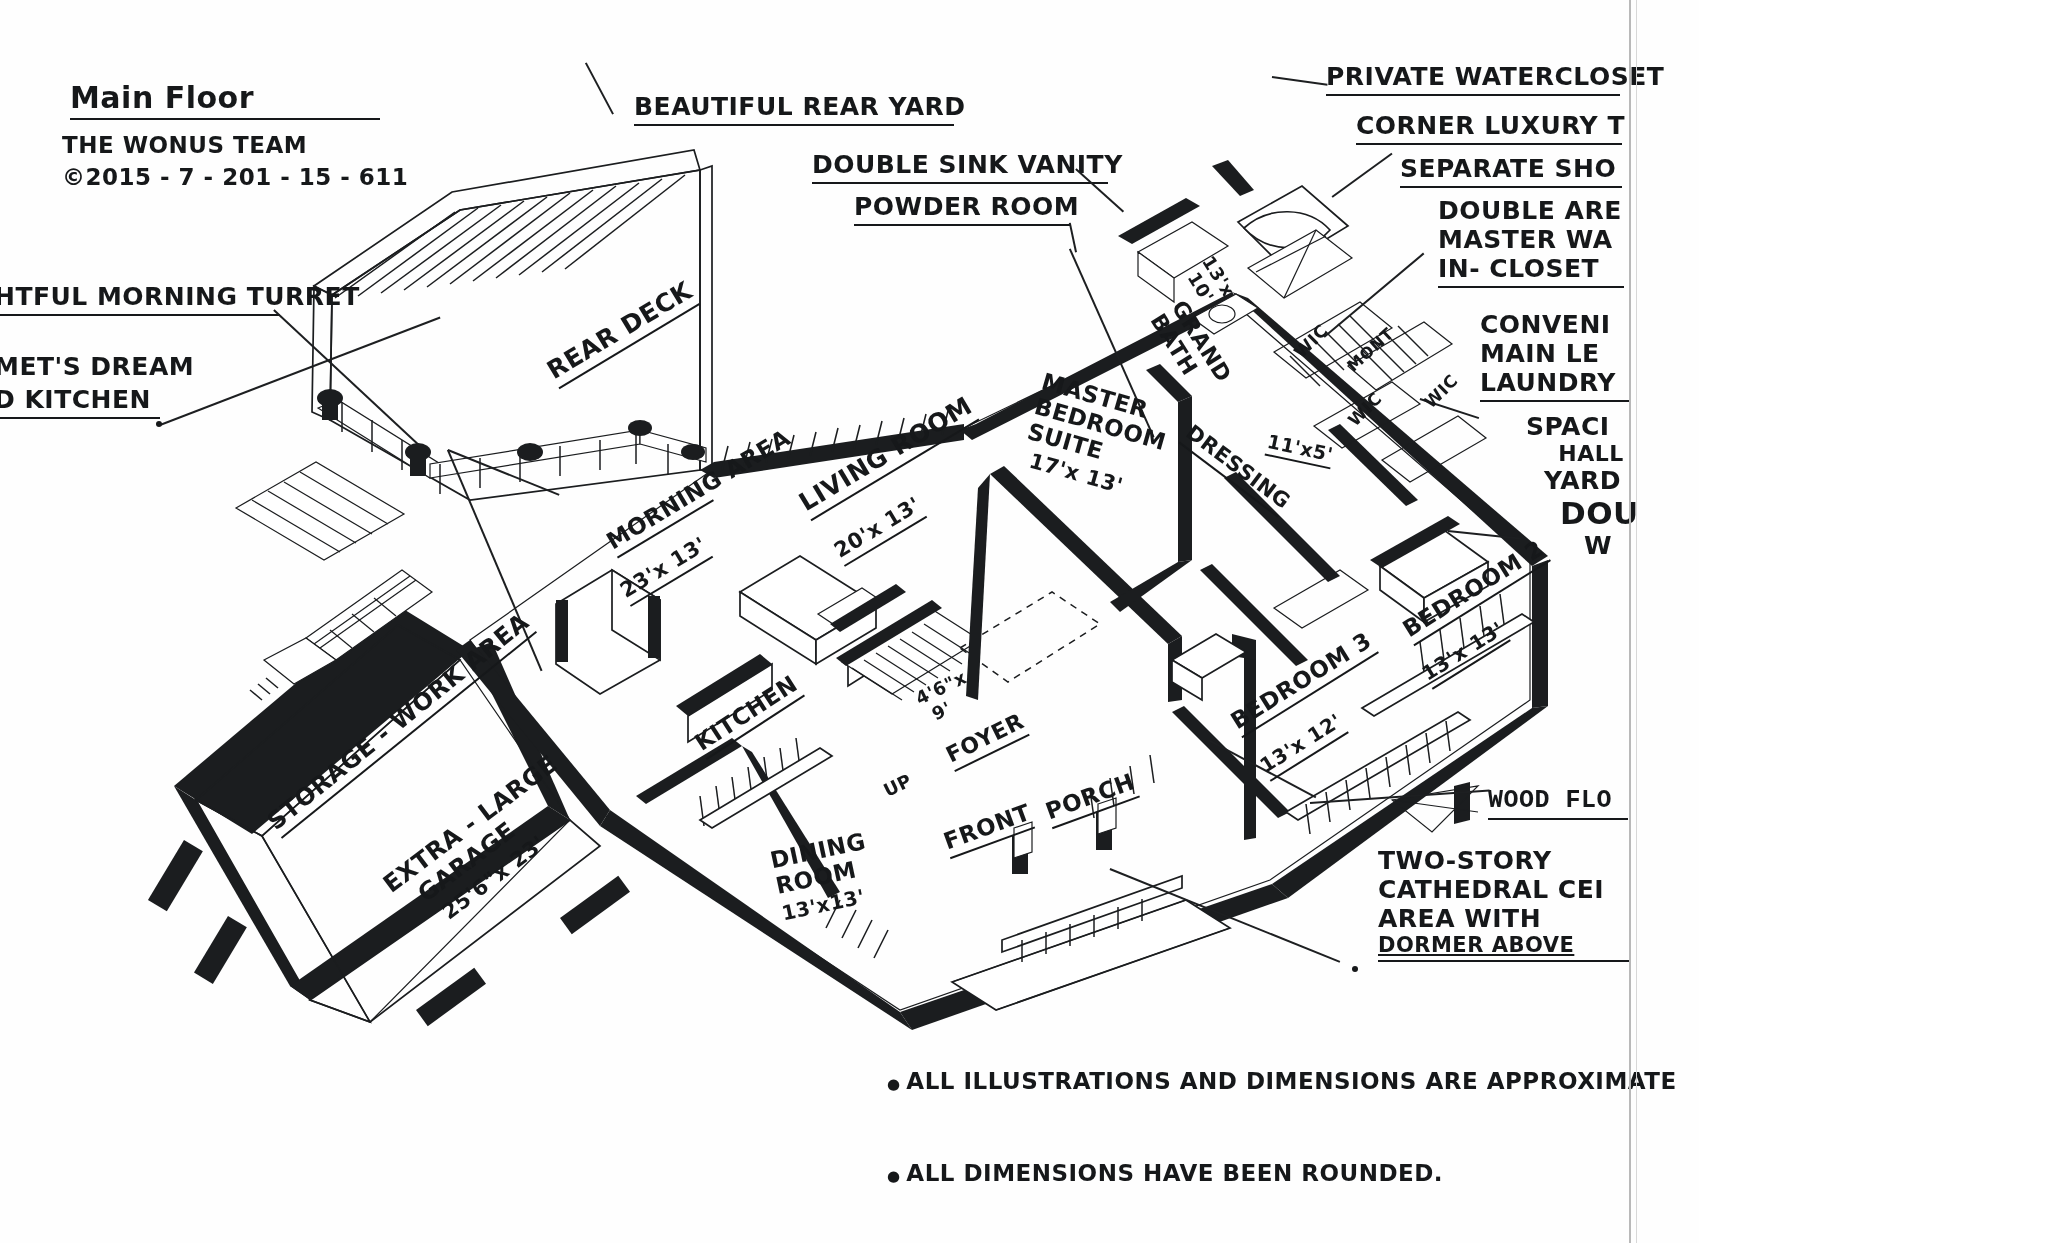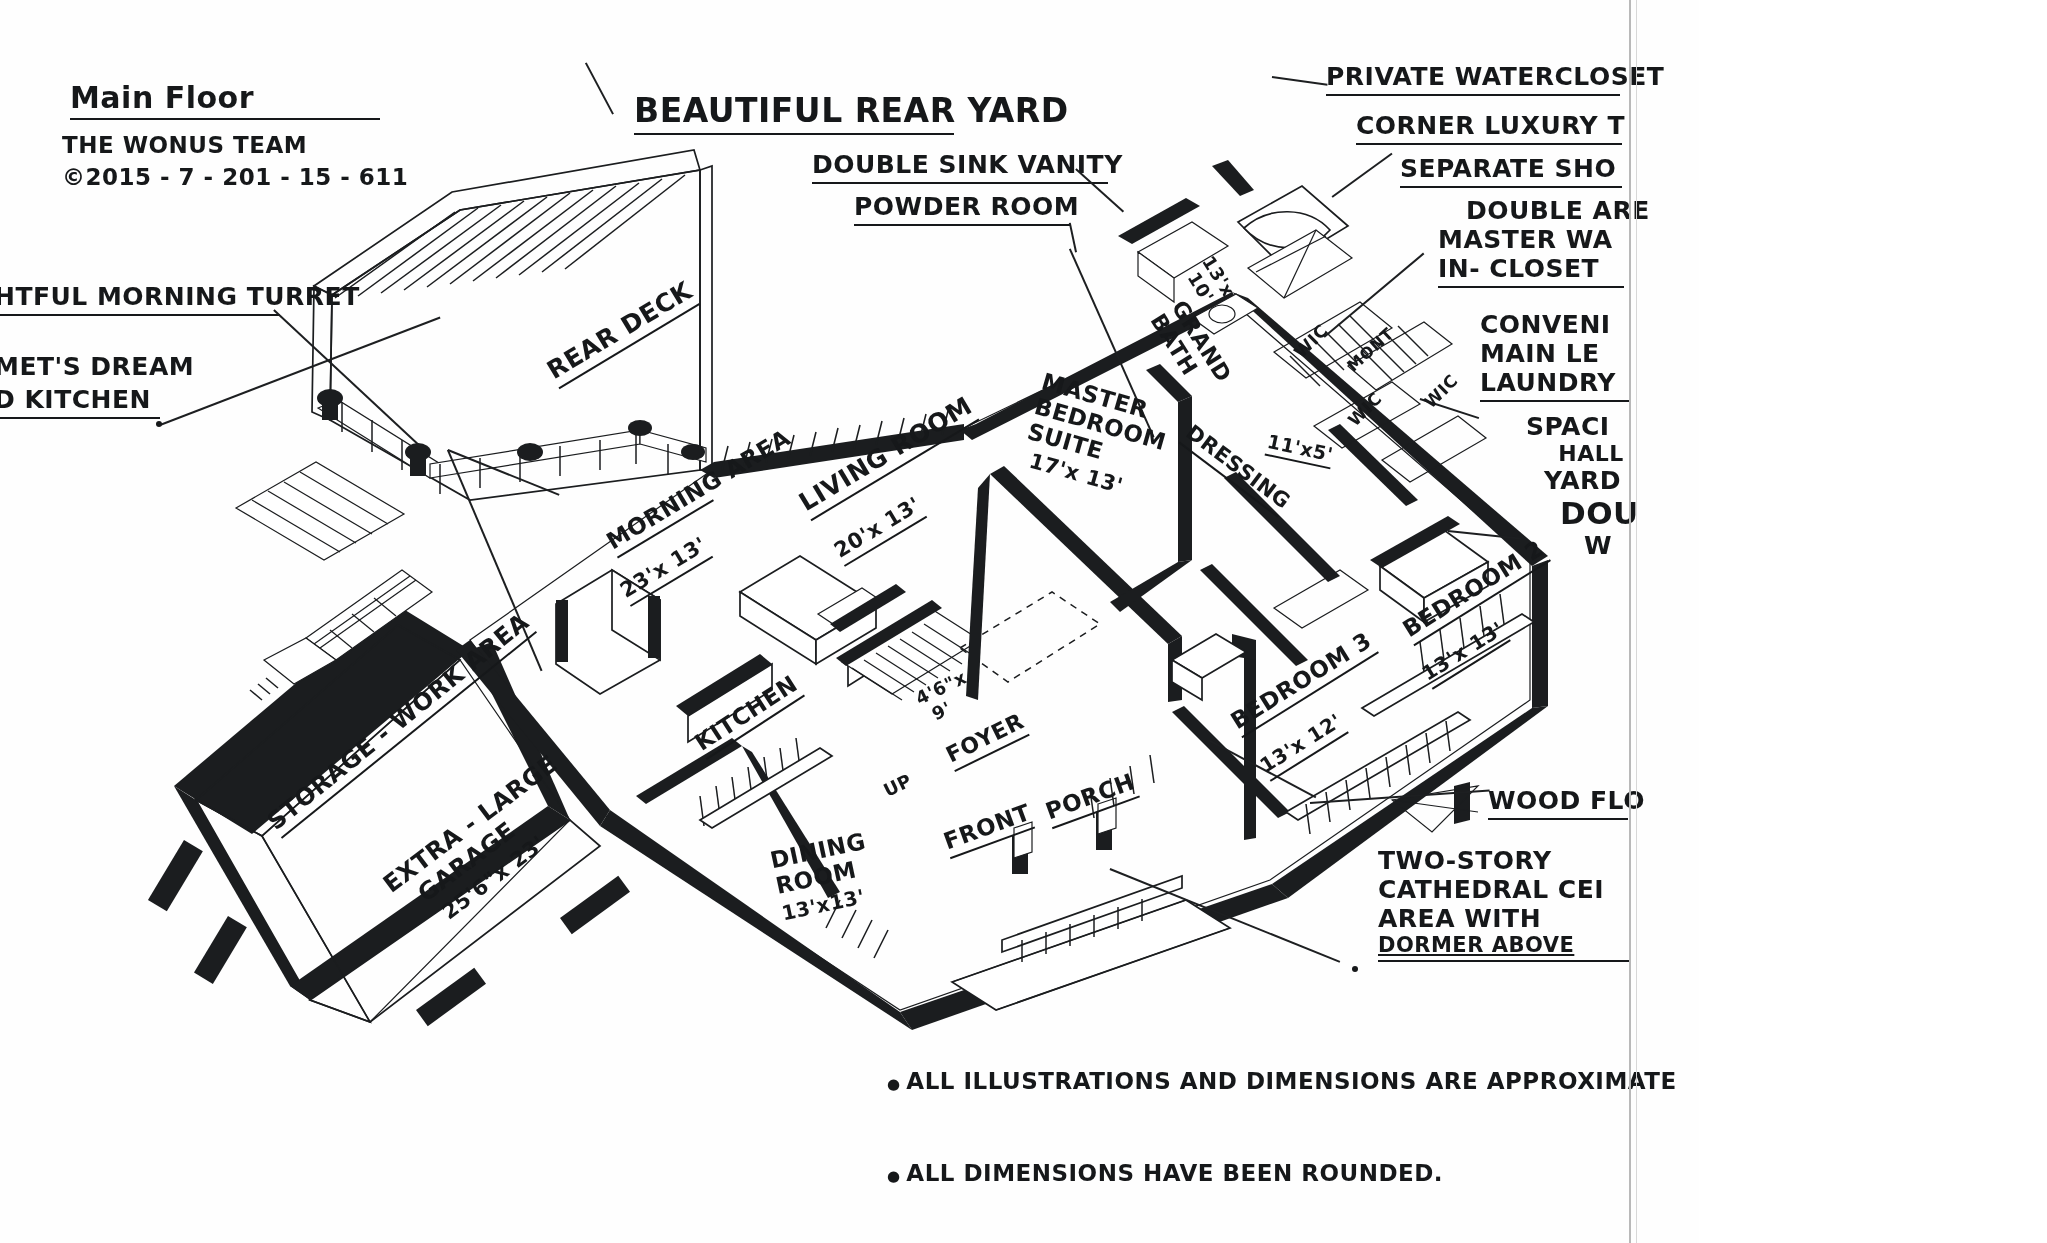--- a/index.html
+++ b/index.html
@@ -410,38 +410,38 @@
     <span class="ln" style="font-size:25px;">MET'S DREAM</span>
     <span class="ln" style="font-size:25px;margin-top:4px;">D KITCHEN</span>
   </div>
 
   <div class="lead" style="left:160px;top:424px;width:300px;transform:rotate(-21deg);"></div>
   <div class="dot" style="left:156px;top:421px;"></div>
   <div class="lead" style="left:274px;top:309px;width:200px;transform:rotate(43deg);"></div>
   <div class="lead" style="left:448px;top:449px;width:120px;transform:rotate(22deg);"></div>
   <div class="lead" style="left:448px;top:449px;width:240px;transform:rotate(67deg);"></div>
 
-  <div class="hw u" style="left:634px;top:92px;font-size:33px;width:320px;">BEAUTIFUL REAR YARD</div>
+  <div class="hw u" style="left:634px;top:92px;font-size:25px;width:320px;">BEAUTIFUL REAR YARD</div>
   <div class="lead" style="left:586px;top:62px;width:58px;transform:rotate(62deg);"></div>
 
   <div class="hw u" style="left:812px;top:150px;font-size:25px;width:296px;">DOUBLE SINK VANITY</div>
   <div class="hw u" style="left:854px;top:192px;font-size:25px;width:216px;">POWDER ROOM</div>
   <div class="lead" style="left:1076px;top:168px;width:64px;transform:rotate(42deg);"></div>
   <div class="lead" style="left:1070px;top:222px;width:30px;transform:rotate(78deg);"></div>
   <div class="lead" style="left:1070px;top:248px;width:206px;transform:rotate(66deg);"></div>
 
   <div class="hw u" style="left:1326px;top:62px;font-size:25px;width:294px;">PRIVATE WATERCLOSET</div>
   <div class="lead" style="left:1272px;top:76px;width:56px;transform:rotate(8deg);"></div>
 
   <div class="hw u" style="left:1356px;top:111px;font-size:25px;width:266px;">CORNER LUXURY T</div>
   <div class="hw u" style="left:1400px;top:154px;font-size:25px;width:222px;">SEPARATE SHO</div>
   <div class="lead" style="left:1332px;top:196px;width:74px;transform:rotate(-36deg);"></div>
 
   <div class="blk u" style="left:1438px;top:196px;width:186px;">
-    <span class="ln" style="font-size:25px;margin-left:28px;">DOUBLE ARE</span>
+    <span class="ln" style="font-size:25px;">DOUBLE ARE</span>
     <span class="ln" style="font-size:25px;">MASTER WA</span>
     <span class="ln" style="font-size:25px;">IN- CLOSET</span>
   </div>
   <div class="lead" style="left:1324px;top:336px;width:130px;transform:rotate(-40deg);"></div>
 
   <div class="blk u" style="left:1480px;top:310px;width:150px;">
     <span class="ln" style="font-size:25px;">CONVENI</span>
     <span class="ln" style="font-size:25px;">MAIN LE</span>
     <span class="ln" style="font-size:25px;">LAUNDRY</span>
   </div>
@@ -449,21 +449,21 @@
 
   <div class="blk" style="left:1508px;top:412px;width:130px;margin-left:18px;">
     <span class="ln" style="font-size:25px;">SPACI</span>
     <span class="ln" style="font-size:22px;text-align:center;">HALL</span>
     <span class="ln" style="font-size:25px;padding-left:18px;">YARD</span>
     <span class="ln" style="font-size:31px;padding-left:34px;">DOU</span>
     <span class="ln" style="font-size:25px;padding-left:58px;">W</span>
   </div>
   <div class="lead" style="left:1448px;top:530px;width:74px;transform:rotate(6deg);"></div>
 
-  <div class="hw u" style="left:1488px;top:786px;font-size:25px;width:140px;">WOOD FLO</div>
+  <div class="hw u" style="left:1488px;top:786px;font-size:25px;width:140px;font-family:Liberation Mono, monospace;">WOOD FLO</div>
   <div class="lead" style="left:1310px;top:802px;width:180px;transform:rotate(-4deg);"></div>
   <div class="lead" style="left:1210px;top:740px;width:120px;transform:rotate(28deg);"></div>
 
   <div class="blk u" style="left:1378px;top:846px;width:252px;">
     <span class="ln" style="font-size:25px;">TWO-STORY</span>
     <span class="ln" style="font-size:25px;">CATHEDRAL CEI</span>
     <span class="ln" style="font-size:25px;">AREA WITH</span>
     <span class="ln" style="font-size:21px;text-decoration:underline;">DORMER ABOVE</span>
   </div>
   <div class="dot" style="left:1352px;top:966px;"></div>

